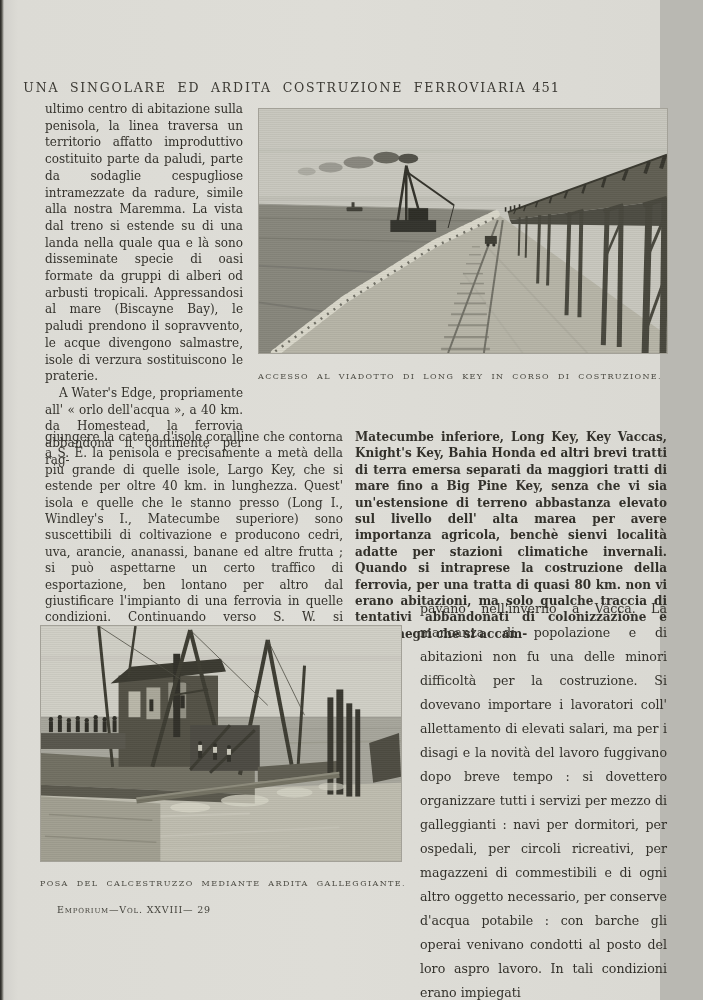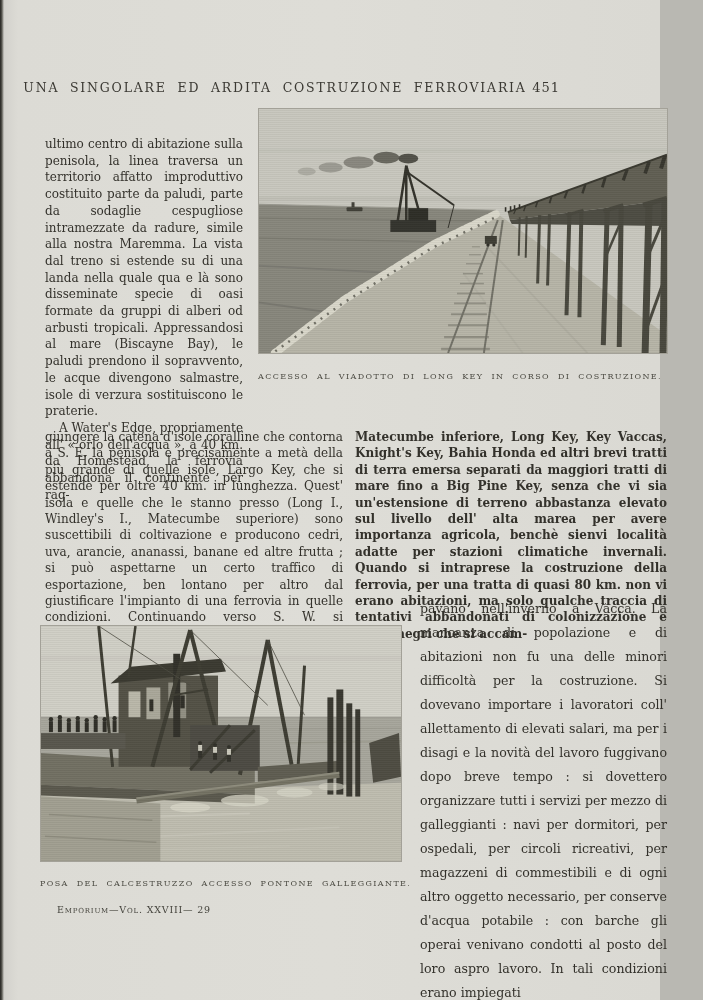--- a/index.html
+++ b/index.html
@@ -25,21 +25,21 @@
   }
   .page-number{
     position:absolute;top:80px;right:100px;
     font-size:13px;letter-spacing:1px;color:#3b3933;
   }
   .body-text{
     text-align:justify;
     font-size:12px;line-height:16.4px;
     color:#33312b;
   }
-  .col-top-left{position:absolute;left:45px;top:101px;width:198px;line-height:16.7px;margin-top:35px;}
+  .col-top-left{position:absolute;left:45px;top:101px;width:198px;line-height:16.7px;}
   .col-top-left p{margin:0;}
   .col-top-left p.indent{text-indent:14px;}
   .col-mid-left{position:absolute;left:45px;top:429px;width:298px;}
   .col-mid-right{position:absolute;left:355px;top:429px;width:312px;font-weight:bold;}
   .col-bottom-right{position:absolute;left:420px;top:597px;width:247px;font-size:12.6px;line-height:24px;}
   .photo{
     position:absolute;box-sizing:border-box;
     border:1px solid #a3a198;
     background:#c7c6bd;
   }
@@ -284,18 +284,18 @@
       <g>
         <path d="M96,176 L300,150" stroke="#716f60" stroke-width="6"></path>
         <path d="M96,174 L300,148" stroke="#8b897a" stroke-width="2"></path>
         <ellipse cx="150" cy="183" rx="20" ry="5" fill="#d6d4c6" opacity="0.8"></ellipse>
         <ellipse cx="205" cy="176" rx="24" ry="6" fill="#d6d4c6" opacity="0.75"></ellipse>
         <ellipse cx="255" cy="168" rx="18" ry="5" fill="#d6d4c6" opacity="0.7"></ellipse>
         <ellipse cx="292" cy="162" rx="13" ry="4" fill="#d6d4c6" opacity="0.65"></ellipse>
       </g>
     </svg>
   </div>
-  <div class="caption caption-bottom">POSA DEL CALCESTRUZZO ACCESSO PONTONE GALLEGGIANTE.</div>
+  <div class="caption caption-bottom">POSA DEL CALCESTRUZZO MEDIANTE ARDITA GALLEGGIANTE.</div>
 
   <div class="body-text col-bottom-right">pavano nell'inverno a Vacca. La mancanza di popolazione e di abitazioni non fu una delle minori difficoltà per la costruzione. Si dovevano importare i lavoratori coll' allettamento di elevati salari, ma per i disagi e la novità del lavoro fuggivano dopo breve tempo : si dovettero organizzare tutti i servizi per mezzo di galleggianti : navi per dormitori, per ospedali, per circoli ricreativi, per magazzeni di commestibili e di ogni altro oggetto necessario, per conserve d'acqua potabile : con barche gli operai venivano condotti al posto del loro aspro lavoro. In tali condizioni erano impiegati</div>
 
   <div class="imprint">Emporium—Vol. XXVIII— 29</div>
 </div>
 
 </body></html>

